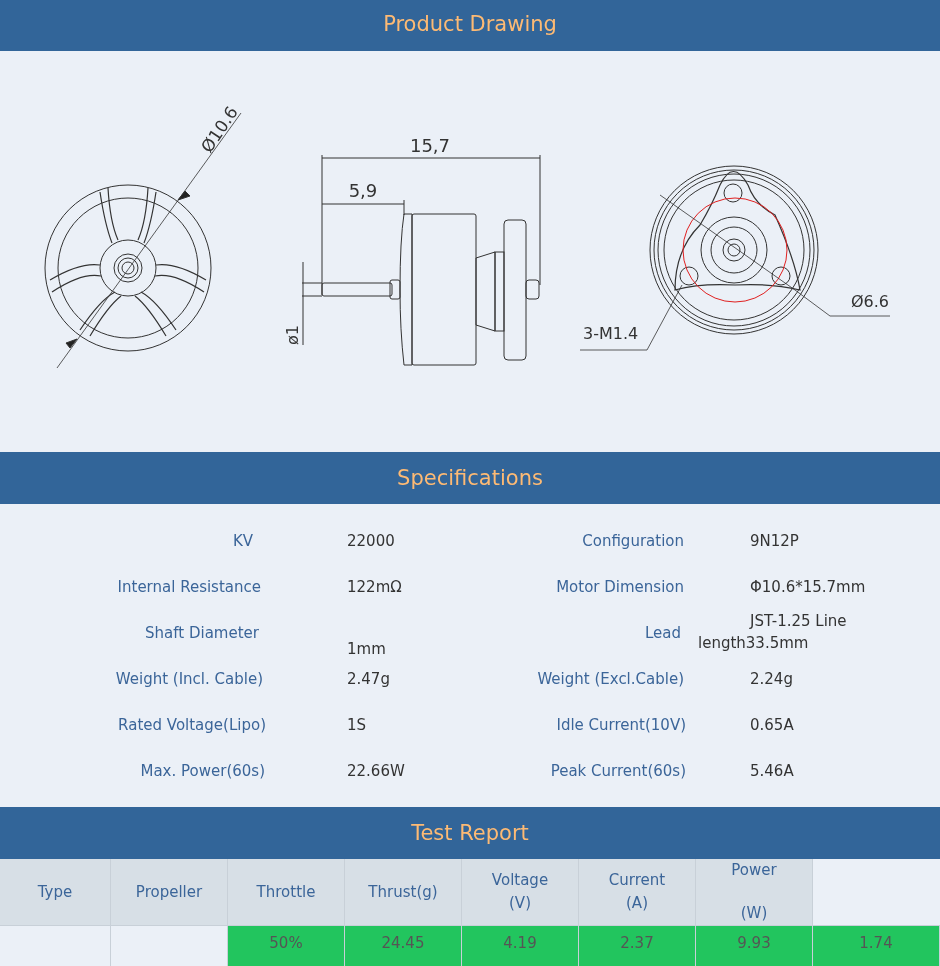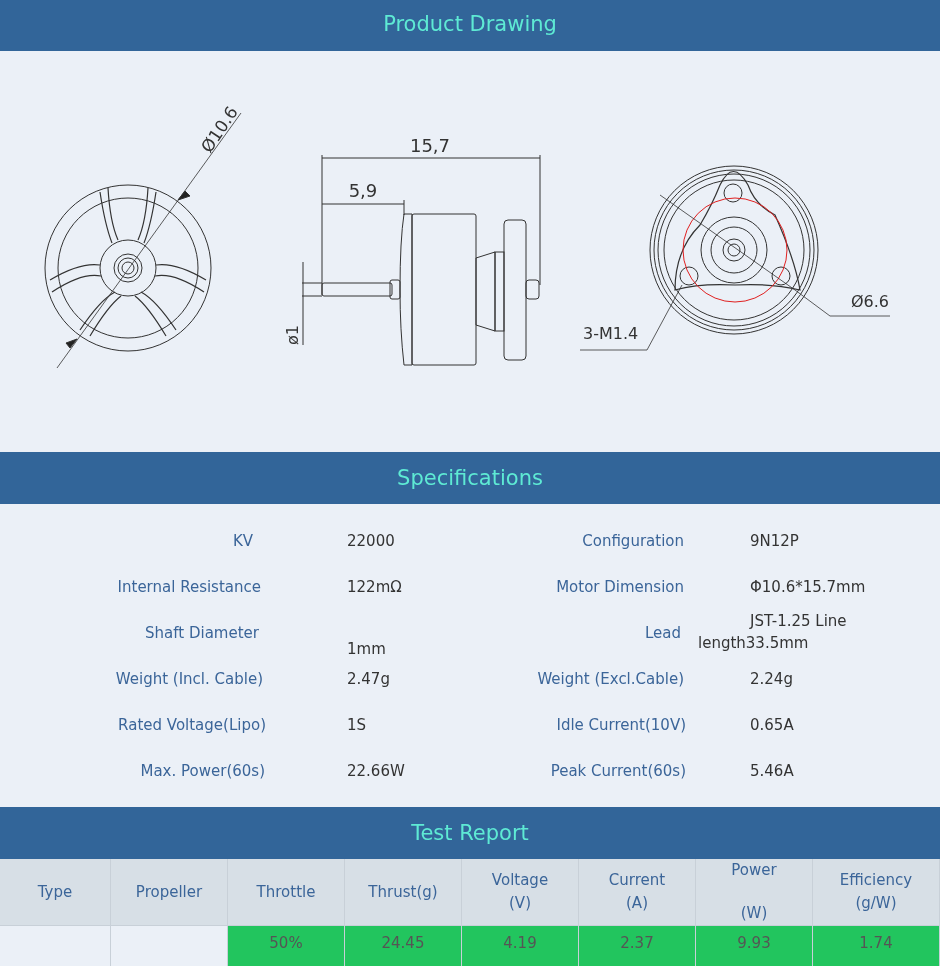--- a/index.html
+++ b/index.html
@@ -1,17 +1,17 @@
 <!DOCTYPE html>
 <html><head>
 <meta charset="utf-8">
 <style>
   * { box-sizing: border-box; margin: 0; padding: 0; }
   html, body { width: 940px; height: 966px; overflow: hidden; background: #ebf0f7; font-family: "DejaVu Sans", sans-serif; }
-  .band { position: absolute; left: 0; width: 940px; background: #326599; color: #5eead4; text-align: center; font-size: 21px; }
+  .band { position: absolute; left: 0; width: 940px; background: #326599; color: #fdba74; text-align: center; font-size: 21px; }
   #band1 { top: 0; height: 51px; line-height: 49px; }
   #band2 { top: 452px; height: 52px; line-height: 52px; }
   #band3 { top: 807px; height: 52px; line-height: 52px; }
   .drawing { position: absolute; top: 51px; left: 0; width: 940px; height: 401px; background: #ebf0f7; }
   .specs { position: absolute; top: 504px; left: 0; width: 940px; height: 303px; background: #ebf0f7; }
   .spec { position: absolute; font-size: 15px; }
   .lbl { color: #3b6599; text-align: right; }
   .val { color: #333333; }
   .tbl { position: absolute; top: 859px; left: 0; width: 940px; height: 107px; }
   .th { position: absolute; top: 0; height: 66px; background: #d7dfe6; border-right: 1px solid #c8d0d8; color: #3b6599; font-size: 15px; text-align: center; display: flex; align-items: center; justify-content: center; line-height: 23px; }
@@ -150,24 +150,20 @@
       <span>(V)</span>
     </div>
   <div class="th" style="left:579px;width:117px;flex-direction:column;">
       <span>Current</span>
       <span>(A)</span>
     </div>
   <div class="th" style="left:696px;width:117px;flex-direction:column;gap:20px;">
       <span>Power</span>
       <span>(W)</span>
     </div>
-  <div class="th" style="left:813px;width:127px;flex-direction:column;">
-      <span>Efficiency</span>
-      <span>(g/W)</span>
-    </div>
 
   <div class="td light" style="left:0;width:111px;"></div>
   <div class="td light" style="left:111px;width:117px;"></div>
   <div class="td fill" style="left:228px;width:117px;">50%</div>
   <div class="td fill" style="left:345px;width:117px;">24.45</div>
   <div class="td fill" style="left:462px;width:117px;">4.19</div>
   <div class="td fill" style="left:579px;width:117px;">2.37</div>
   <div class="td fill" style="left:696px;width:117px;">9.93</div>
   <div class="td fill" style="left:813px;width:127px;">1.74</div>
 </div>

